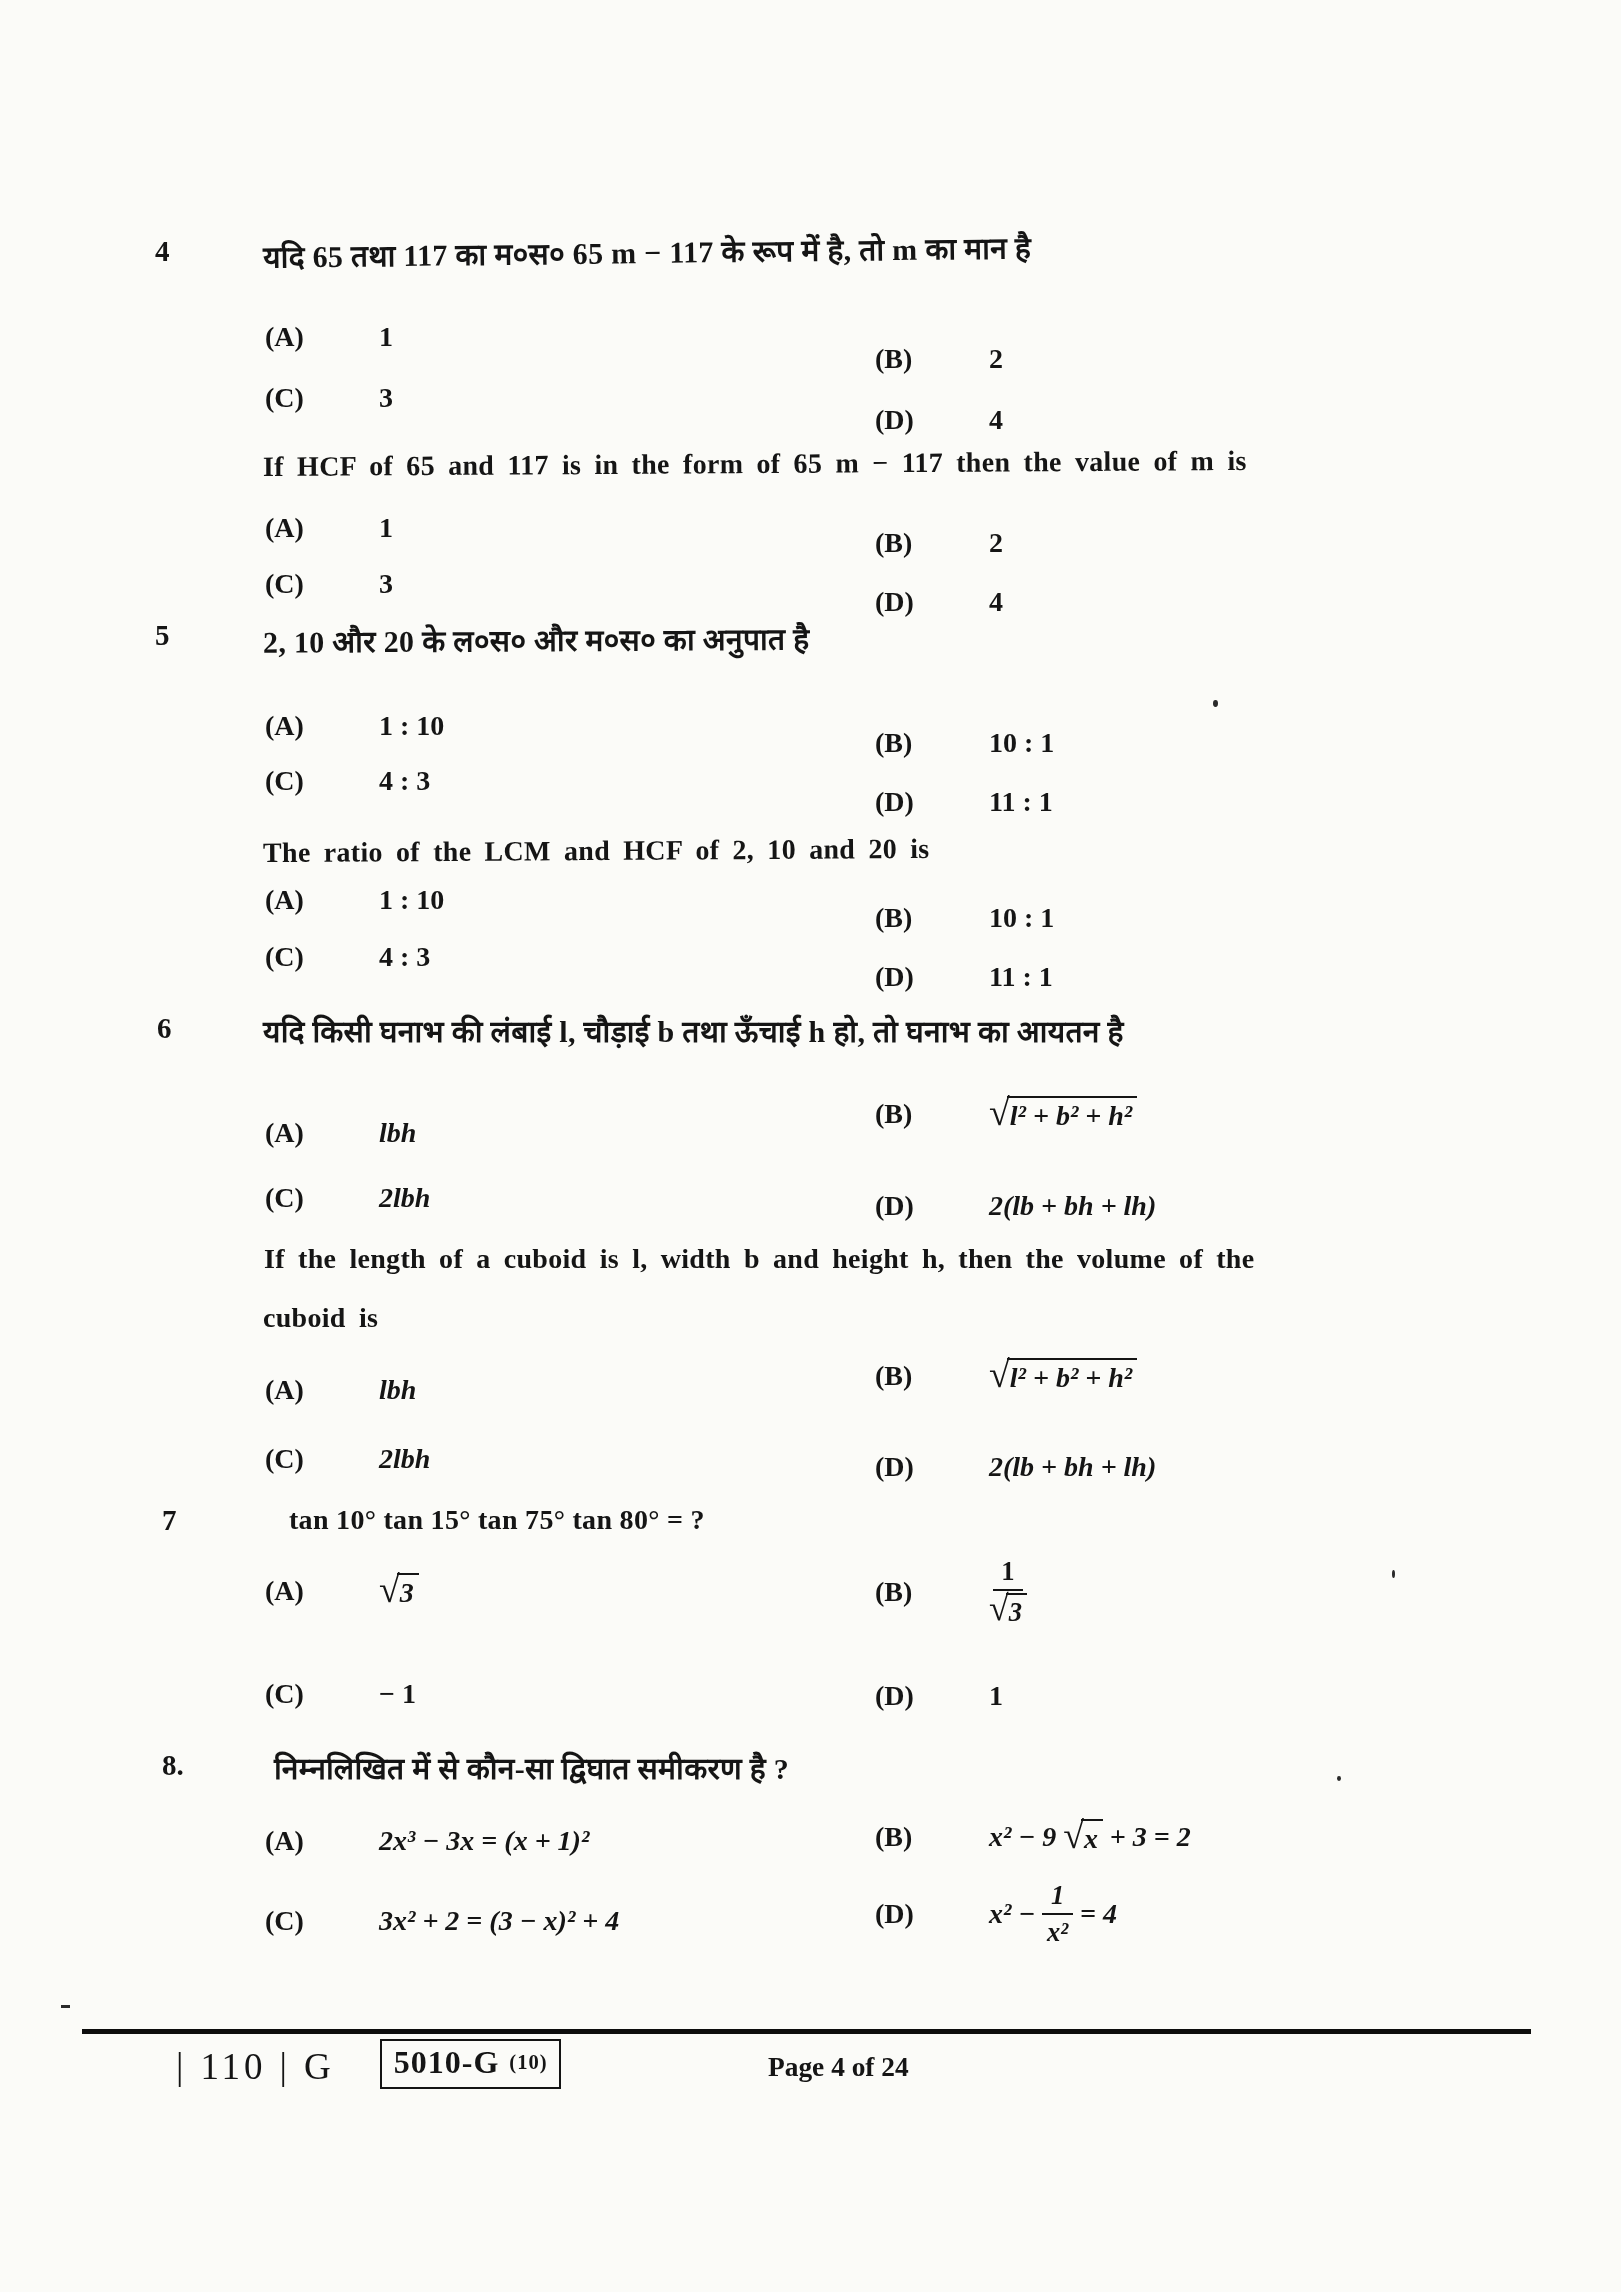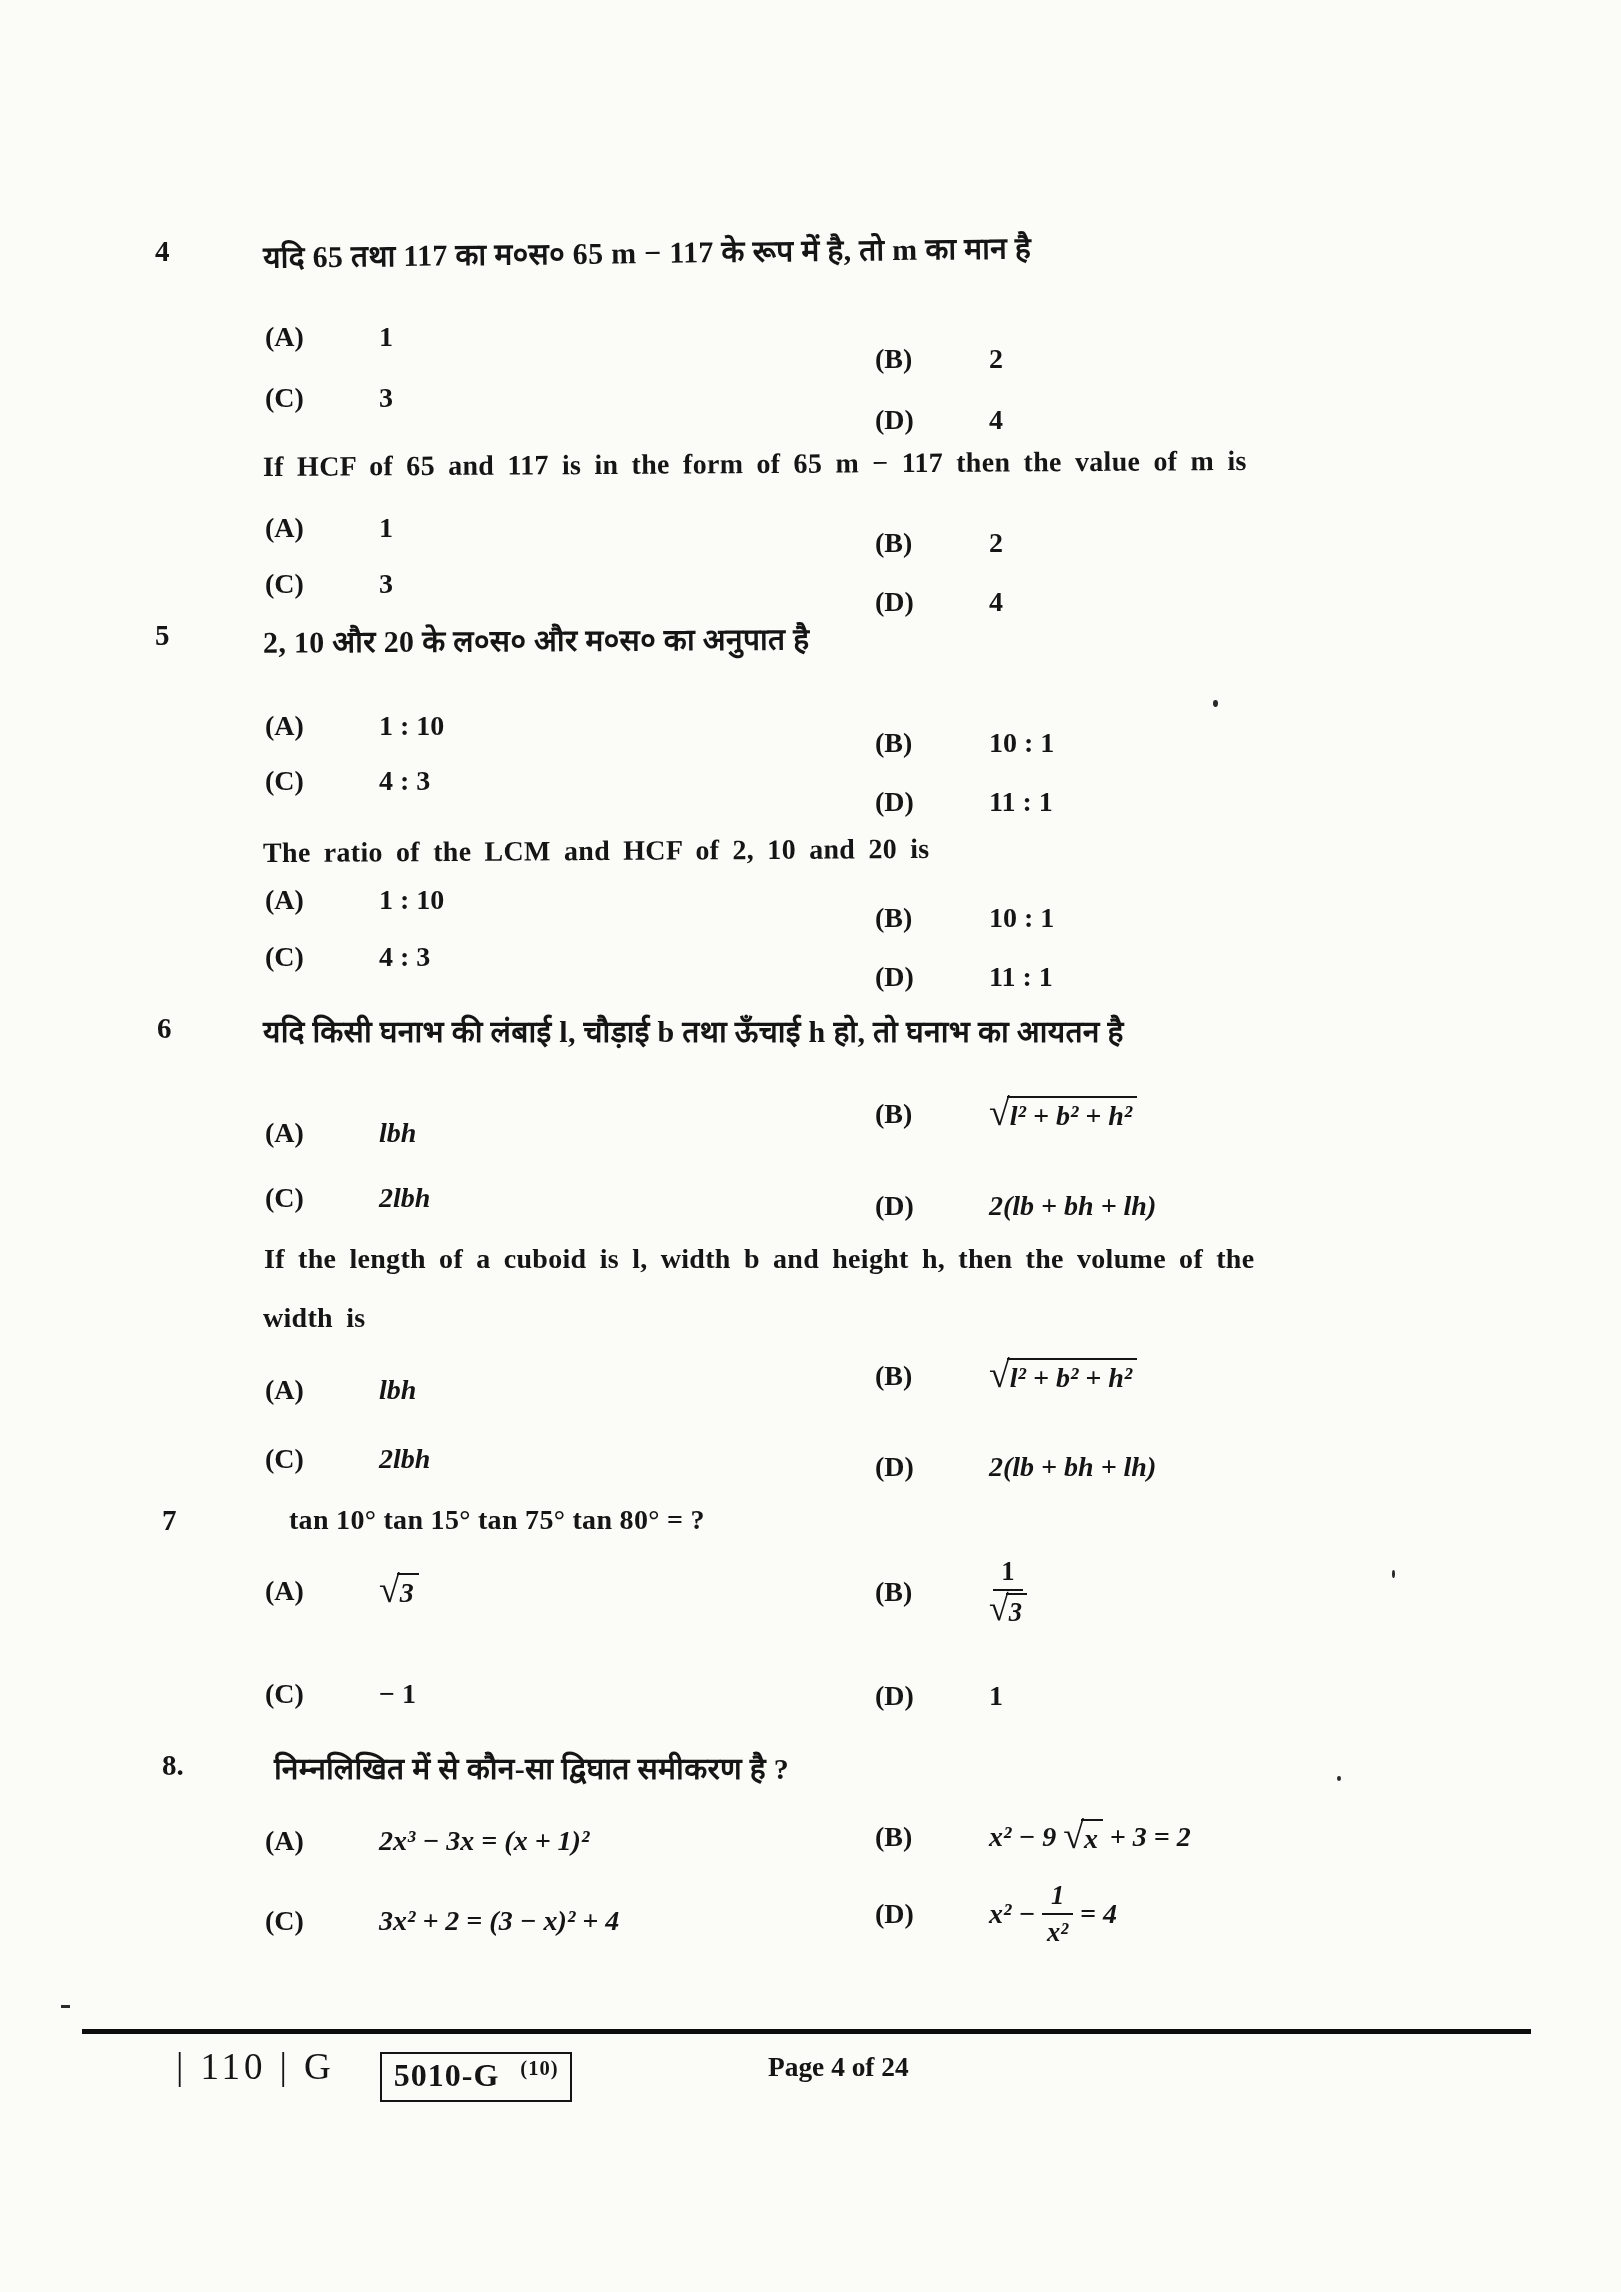--- a/index.html
+++ b/index.html
@@ -20,22 +20,22 @@
   .rad{font-size:1.35em;line-height:0.8;font-style:normal;transform:translateY(1px);}
   .radicand{border-top:2.9px solid currentColor;padding:2px 4.9px 0 2.9px;margin-left:-2.9px;font-style:italic;}
   .frac{display:inline-flex;flex-direction:column;align-items:center;line-height:1.15;font-size:0.95em;}
   .fnum{padding:0 8.8px 2px;border-bottom:2.9px solid currentColor;}
   .fden{padding-top:2.9px;}
   .tilt-1{transform:rotate(-0.7deg);}
   .tilt-2{transform:rotate(-0.35deg);}
   .rule{position:absolute;left:82px;top:2029px;width:1449px;height:4.9px;background:#0d0d0d;}
   .footleft{position:absolute;left:176px;top:2045px;font-size:37px;font-weight:400;letter-spacing:3.9px;}
   .bookbox{position:absolute;left:380px;top:2039px;border:2.9px solid #141414;
-           padding:2.9px 11.8px 5.9px;display:inline-flex;align-items:flex-start;gap:21px;
-           font-size:32px;font-weight:700;letter-spacing:1px;margin-top:13px;}
+           padding:2.9px 11.8px 5.9px;display:inline-flex;align-items:center;gap:10px;
+           font-size:32px;font-weight:700;letter-spacing:1px;}
   .booksub{font-size:20.6px;font-weight:700;}
   .pageind{position:absolute;left:768px;top:2052px;font-size:27.4px;font-weight:700;}
   .speck{position:absolute;background:#2a2a2a;border-radius:50%;}
 </style>
 </head>
 <body>
 
 <div class="qnum" style="left:155px;top:235px">4</div>
 <div class="prompt tilt-1" style="left:263px;top:231px">यदि 65 तथा 117 का म०स० 65 m − 117 के रूप में है, तो m का मान है</div>
 
@@ -131,21 +131,21 @@
 <div class="optrow" style="left:265px;top:1182px">
   <span class="olabel">(C)</span>
   <span class="oval math">2lbh</span>
 </div>
 <div class="optrow" style="left:875px;top:1190px">
   <span class="olabel">(D)</span>
   <span class="oval math">2(lb + bh + lh)</span>
 </div>
 
 <div class="prompt prompt-en" style="left:264px;top:1243px">If the length of a cuboid is l, width b and height h, then the volume of the</div>
-<div class="prompt prompt-en" style="left:263px;top:1302px">width is</div>
+<div class="prompt prompt-en" style="left:263px;top:1302px">cuboid is</div>
 
 <div class="optrow" style="left:265px;top:1374px">
   <span class="olabel">(A)</span>
   <span class="oval math">lbh</span>
 </div>
 <div class="optrow" style="left:875px;top:1358px">
   <span class="olabel">(B)</span>
   <span class="oval math sqrt">
     <span class="rad">√</span>
       <span class="radicand">l² + b² + h²</span>

